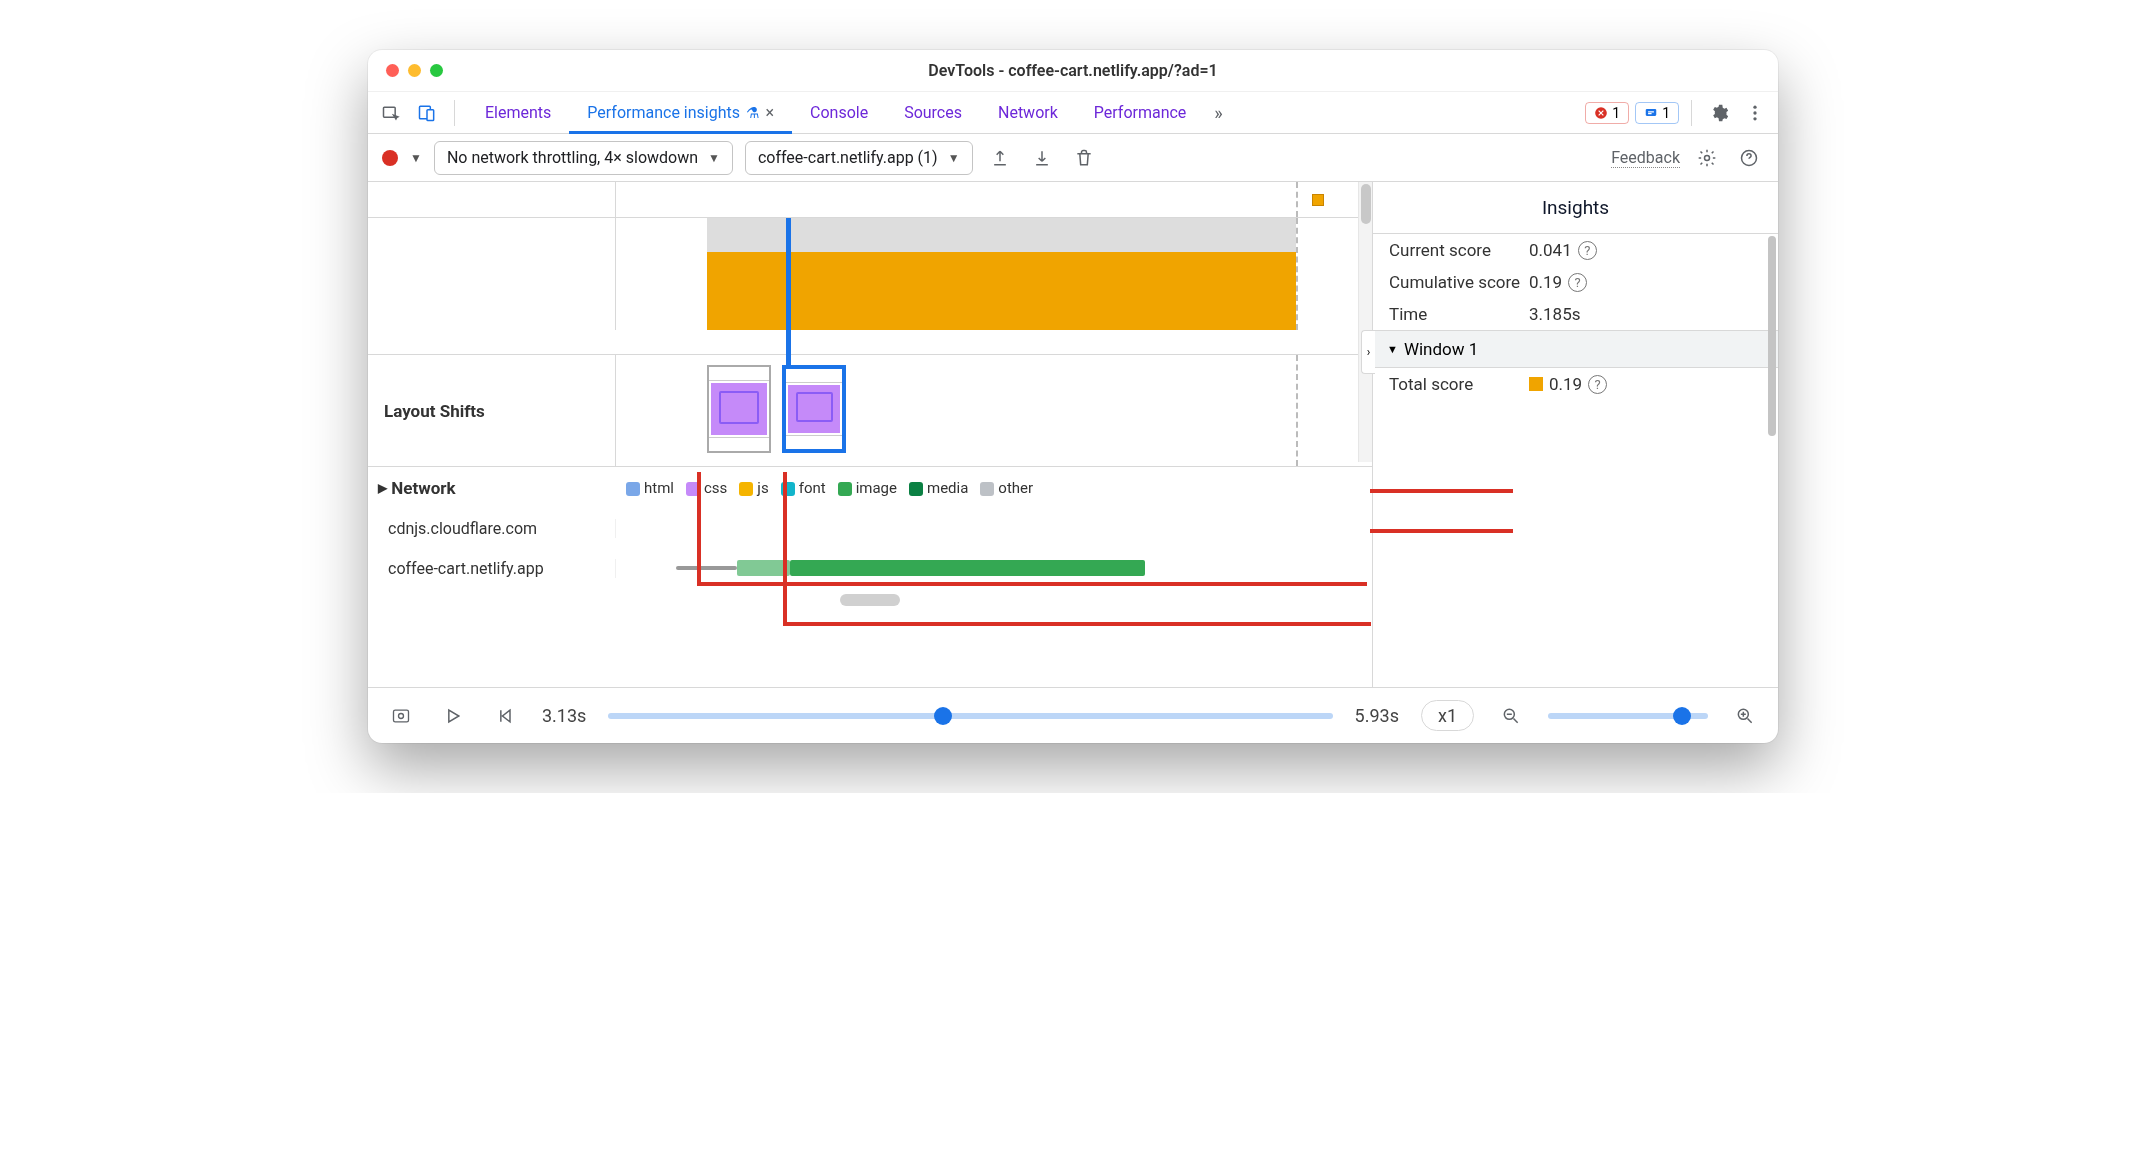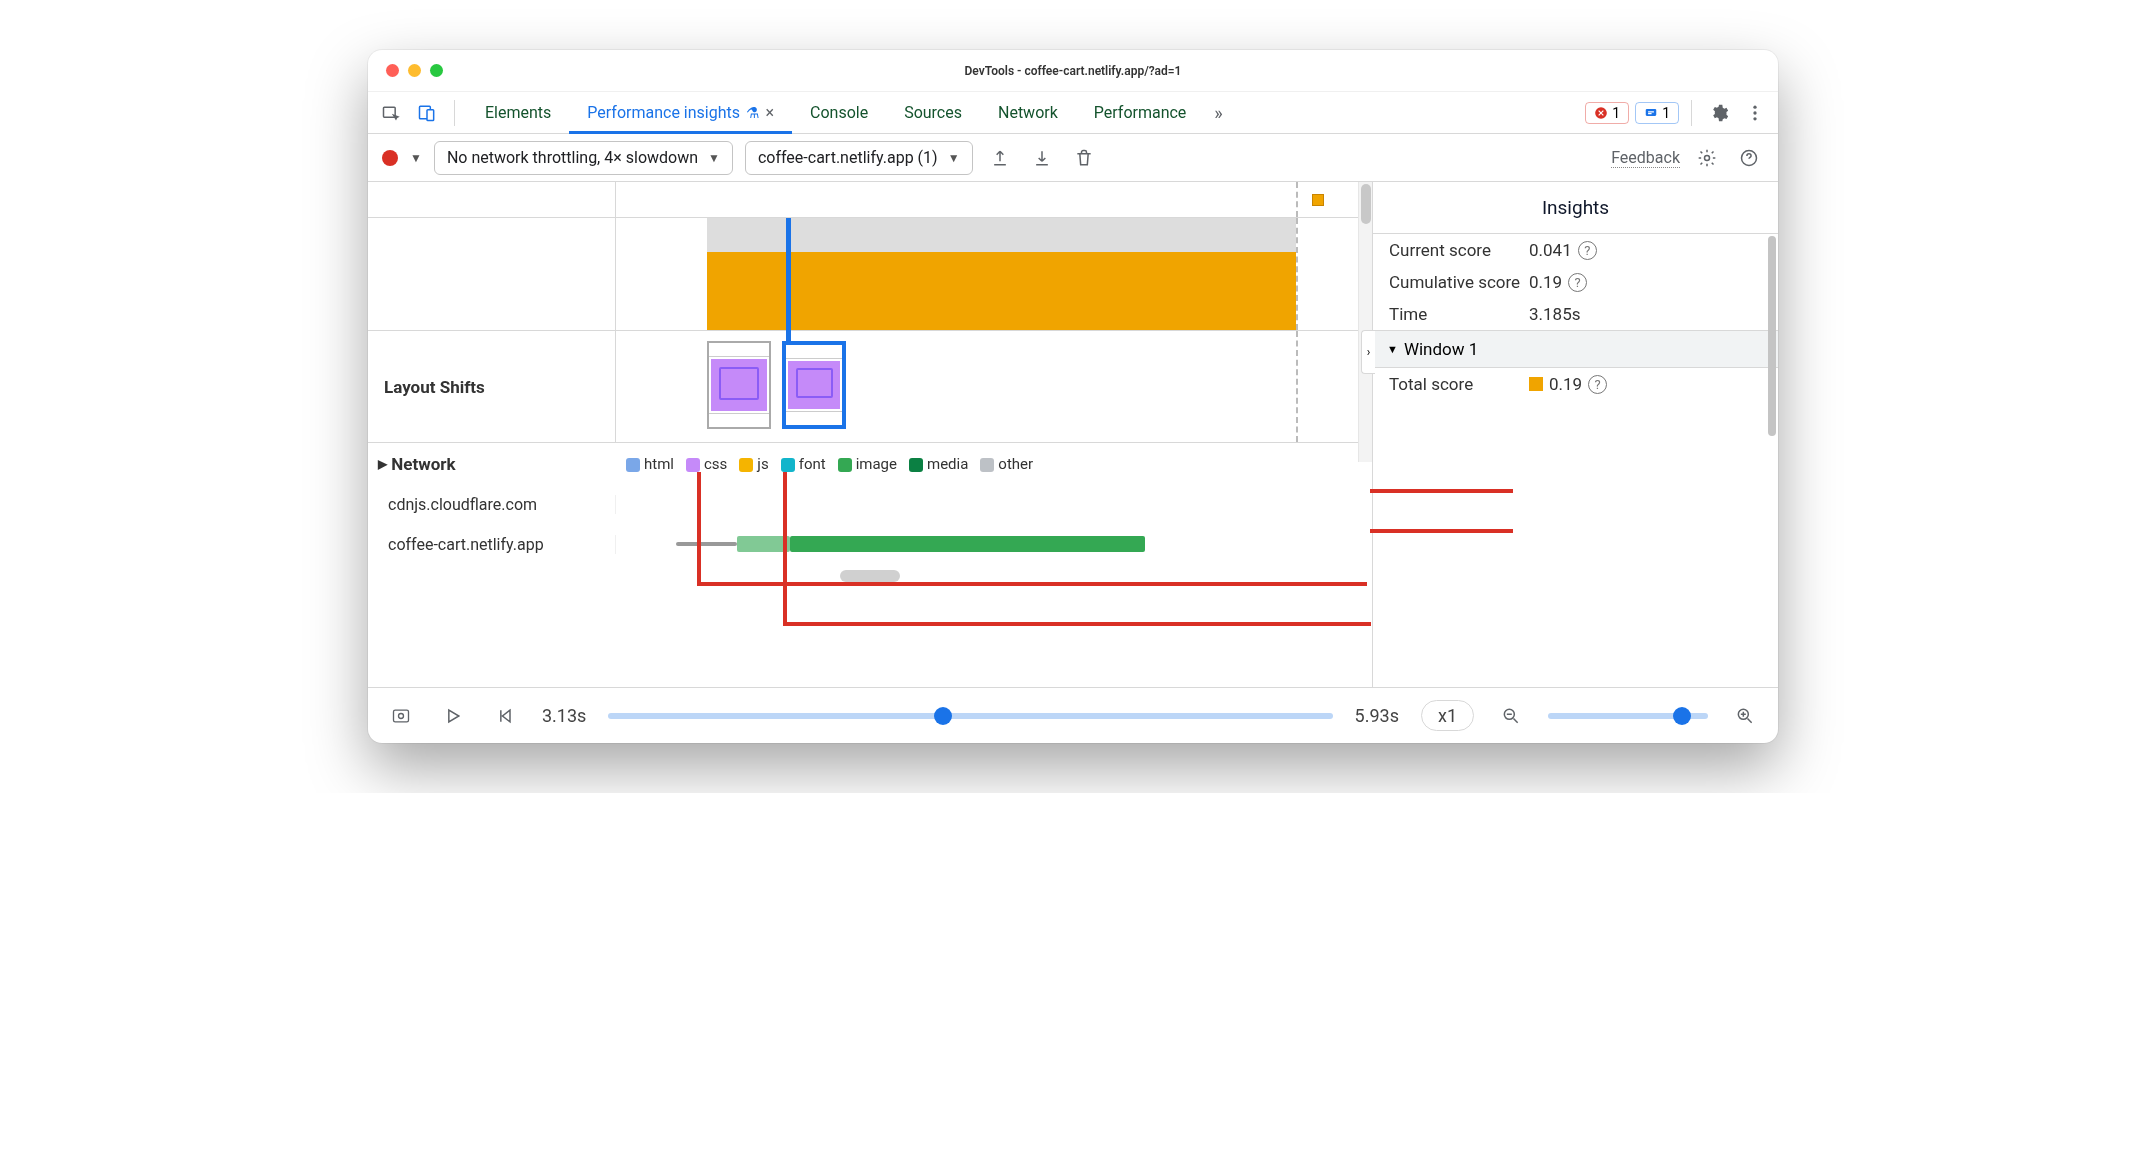--- a/index.html
+++ b/index.html
@@ -17,29 +17,29 @@
     width:1410px;height:693px;background:var(--bg);
     border-radius:14px;box-shadow:0 25px 60px rgba(0,0,0,.35),0 0 0 1px rgba(0,0,0,.05);
     overflow:hidden;display:flex;flex-direction:column;position:relative;
   }
 
   
   .titlebar{height:42px;display:flex;align-items:center;border-bottom:1px solid #f0f0f0;position:relative;}
   .traffic{display:flex;gap:9px;margin-left:18px;}
   .tdot{width:13px;height:13px;border-radius:50%;}
   .tdot.r{background:#ff5f57;} .tdot.y{background:#febc2e;} .tdot.g{background:#28c840;}
-  .title{position:absolute;left:0;right:0;text-align:center;font-size:12px;font-weight:600;color:#333;pointer-events:none;}
+  .title{position:absolute;left:0;right:0;text-align:center;font-size:16px;font-weight:600;color:#333;pointer-events:none;}
 
   
   .tabsrow{height:42px;display:flex;align-items:center;border-bottom:1px solid var(--border);padding:0 8px;gap:6px;}
   .iconbtn{width:30px;height:30px;display:flex;align-items:center;justify-content:center;border-radius:4px;color:#5f6368;cursor:pointer;}
   .iconbtn svg{width:20px;height:20px;}
   .vsep{width:1px;height:26px;background:var(--border);margin:0 6px;}
   .dtabs{display:flex;align-items:stretch;height:100%;}
-  .dtab{display:flex;align-items:center;padding:0 18px;font-size:16px;color:#14532d;cursor:pointer;gap:6px;position:relative;}
+  .dtab{display:flex;align-items:center;padding:0 18px;font-size:16px;color:#6d28d9;cursor:pointer;gap:6px;position:relative;}
   .dtab.active{color:var(--blue);}
   .dtab.active::after{content:"";position:absolute;left:0;right:0;bottom:-1px;height:3px;background:var(--blue);}
   .chev{color:#5f6368;margin-left:4px;font-size:18px;}
 
   .pill{display:inline-flex;align-items:center;gap:4px;height:22px;padding:0 8px;border-radius:4px;border:1px solid var(--border);font-size:14px;}
   .pill.red{border-color:rgba(217,48,37,.4);}
   .pill.blue{border-color:rgba(26,115,232,.4);}
 
   
   .toolbar{height:48px;display:flex;align-items:center;gap:12px;padding:0 14px;border-bottom:1px solid var(--border);}
@@ -67,21 +67,21 @@
   .marker{position:absolute;top:12px;width:12px;height:12px;background:var(--orange);border:1px solid #c88400;}
 
   
   .blockrow{display:flex;height:112px;}
   .blockrow .labelcol{border-right:1px solid var(--border);}
   .blockrow .track{flex:1;position:relative;background:#fff;}
   .yblock{position:absolute;top:0;bottom:0;background:#ddd;}
   .yblock .fill{position:absolute;left:0;right:0;bottom:0;top:30%;background:var(--orange);}
 
   
-  .lsrow{display:flex;height:112px;border-top:1px solid var(--border);}
+  .lsrow{display:flex;height:112px;border-top:1px solid var(--border);margin-top:24px;}
   .lsrow .rowlabel{width:248px;display:flex;align-items:center;padding-left:16px;font-weight:700;color:#333;font-size:17px;border-right:1px solid var(--border);}
   .lsrow .track{flex:1;position:relative;}
   .thumb{position:absolute;top:10px;width:64px;height:88px;border:2px solid #aaa;background:#fff;display:flex;flex-direction:column;cursor:pointer;}
   .thumb.sel{border:4px solid var(--blue);}
   .thumb .tb1{height:14px;background:#fff;border-bottom:1px solid #ccc;}
   .thumb .tb2{flex:1;background:var(--purple);position:relative;margin:2px;}
   .thumb .tb2::after{content:"";position:absolute;inset:15% 14% 22% 14%;border:2px solid #8b5cf6;border-radius:2px;}
   .thumb .tb3{height:14px;background:#fff;border-top:1px solid #ccc;}
 
   .vline{position:absolute;width:5px;background:var(--blue);top:-148px;height:160px;}

